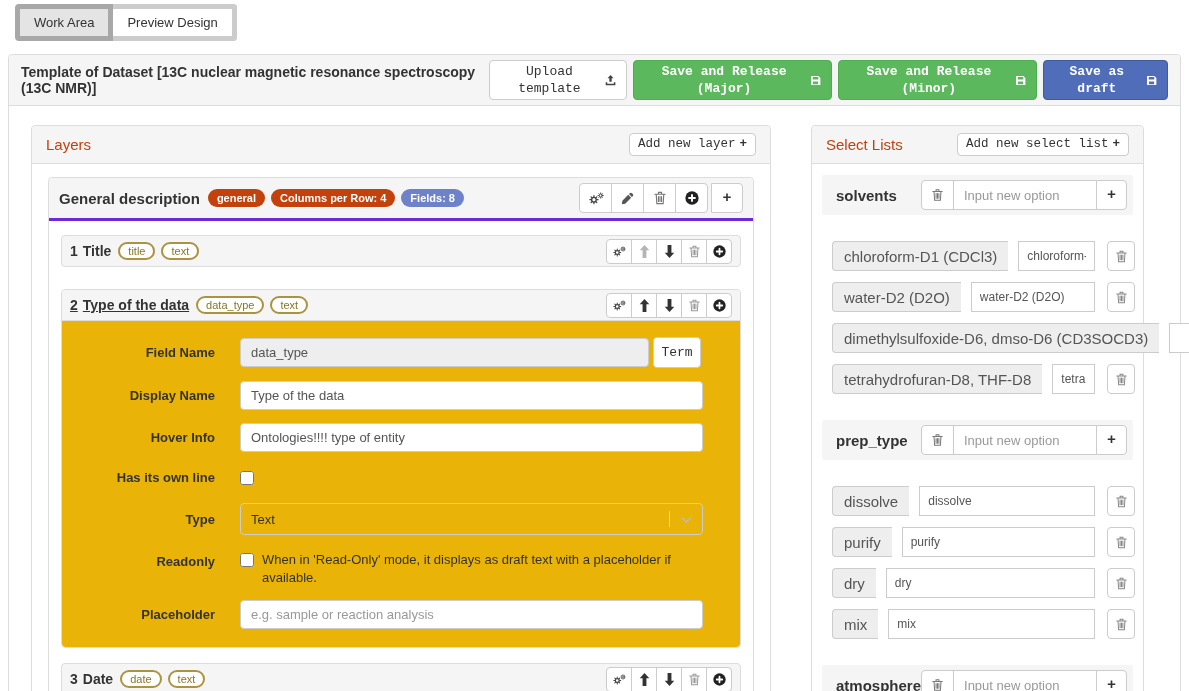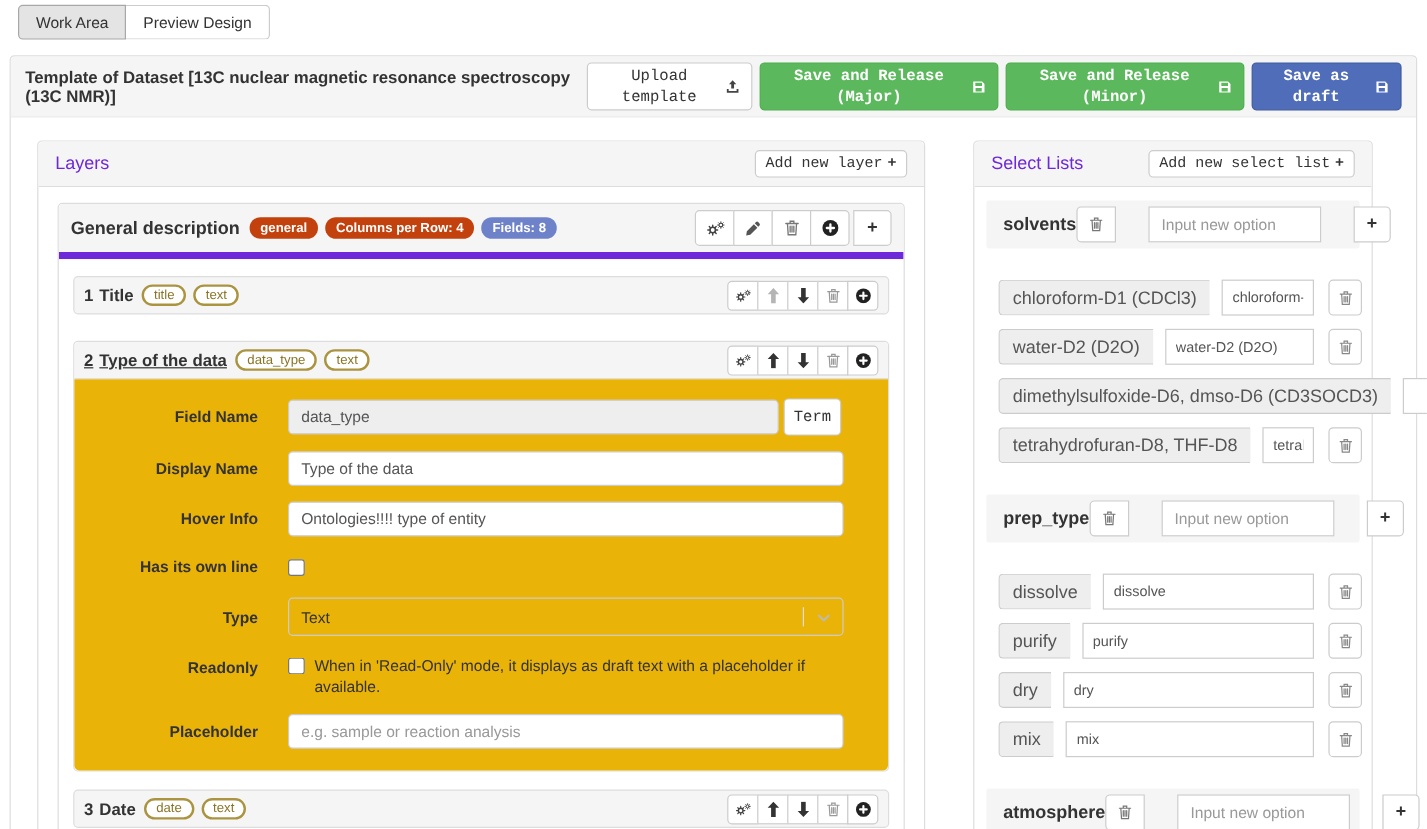--- a/index.html
+++ b/index.html
@@ -1,45 +1,45 @@
 <!DOCTYPE html>
 <html><head>
 <meta charset="utf-8">
 <style>
   html,body{margin:0;padding:0;background:#fff;}
   body{width:1189px;height:691px;overflow:hidden;font-family:"Liberation Sans",sans-serif;color:#333;font-size:13px;position:relative;}
   svg{display:block;}
   button{font-family:Liberation Mono, monospace;}
   
   .tabs{display:inline-flex;margin:4px 0 0 15px;}
-  .tab{padding:6px 14px;font-size:13px;border:1px solid #14b8a6;background:#fff;cursor:pointer;}
+  .tab{padding:6px 14px;font-size:13px;border:5px solid #14b8a6;background:#fff;cursor:pointer;}
   .tab.active{background:#e4e4e4;border-color:#a8a8a8;border-radius:4px 0 0 4px;}
   .tab.inactive{border-left:none;border-radius:0 4px 4px 0;border-color:#ccc;}
   
   .outer-panel{margin:13px 8px 0 8px;border:1px solid #ddd;border-radius:4px;height:700px;}
   .outer-heading{background:#f5f5f5;border-bottom:1px solid #ddd;border-radius:4px 4px 0 0;display:flex;align-items:center;justify-content:space-between;padding:5px 12px;min-height:24px;}
   .outer-title{font-weight:bold;font-size:14px;}
   .header-btns{display:flex;gap:6px;}
   .btn{display:inline-flex;align-items:center;justify-content:center;background:#fff;border:1px solid #ccc;border-radius:4px;color:#333;font-size:13px;cursor:pointer;padding:2px 10px;line-height:17px;}
   .btn .bicon{margin-left:6px;}
   .btn-success{background:#5cb85c;border-color:#4cae4c;color:#fff;font-weight:600;}
   .btn-primary{background:#4f6db8;border-color:#3f5a9d;color:#fff;font-weight:600;}
   .plus-icon::before{content:"+";font-weight:bold;}
   
   .outer-body{display:flex;padding:19px 38px 20px 22px;gap:40px;}
   .col-left{width:740px;flex:none;}
   .col-right{width:333px;flex:none;}
   .panel{border:1px solid #ddd;border-radius:4px;}
   .panel-heading{background:#f5f5f5;border-bottom:1px solid #ddd;border-radius:4px 4px 0 0;display:flex;align-items:center;justify-content:space-between;padding:7px 14px;}
-  .panel-title{font-size:15px;color:#6d28d9;}
+  .panel-title{font-size:15px;color:#c2410c;}
   .btn.sm{padding:2px 8px;font-size:12.5px;gap:4px;}
   .panel-body{padding:13px 16px 40px 16px;}
   
   .layer-panel{border:1px solid #ddd;border-radius:4px;}
-  .layer-heading{background:#f5f5f5;border-bottom:6px solid #6d28d9;border-radius:4px 4px 0 0;display:flex;align-items:center;justify-content:space-between;padding:5px 10px;}
+  .layer-heading{background:#f5f5f5;border-bottom:3px solid #6d28d9;border-radius:4px 4px 0 0;display:flex;align-items:center;justify-content:space-between;padding:5px 10px;}
   .layer-left{display:flex;align-items:center;}
   .layer-title{font-weight:bold;font-size:15px;margin-right:8px;}
   .badge{display:inline-block;font-size:11px;font-weight:bold;color:#fff;padding:3px 9px;border-radius:10px;margin-right:6px;white-space:nowrap;}
   .badge.dark{background:#c2410c;}
   .badge.blue{background:#6e82ca;}
   .layer-controls{display:flex;align-items:center;}
   .btn-group{display:flex;}
   .btn-group .btn{border-radius:0;margin-left:-1px;padding:0;}
   .btn-group .btn:first-child{border-radius:4px 0 0 4px;margin-left:0;}
   .btn-group .btn:last-child{border-radius:0 4px 4px 0;}
@@ -73,21 +73,21 @@
   .btn.term{margin-left:4px;width:48px;height:31px;padding:4px;}
   .selectbox{position:relative;width:463px;height:32px;border:1px solid #ccc;border-radius:4px;box-sizing:border-box;display:flex;align-items:center;padding:0 10px;color:#333;}
   .sel-sep{position:absolute;right:32px;top:7px;bottom:7px;width:1px;background:#ddd;}
   .sel-chev{position:absolute;right:10px;top:13px;}
   .cb{width:14px;height:14px;margin:0 8px 0 0;flex:none;}
   .help-text{font-size:13px;line-height:1.35;width:450px;}
   
   .sl-body{padding:11px 10px 30px 10px;}
   .list-bar{background:#f5f5f5;display:flex;align-items:center;justify-content:space-between;padding:5px 6px 5px 14px;margin-bottom:26px;border-radius:2px;}
   .list-name{font-weight:bold;font-size:15px;}
-  .list-ctrls{display:flex;gap:28px;}
+  .list-ctrls{display:flex;}
   .list-ctrls .btn.ib{width:33px;height:30px;}
   .list-ctrls input{height:28px;border:1px solid #ccc;padding:0 10px;font-size:13px;width:122px;color:#555;outline:none;margin-left:-1px;}
   .list-ctrls .btn.addopt{border-radius:0 4px 4px 0;margin-left:-1px;width:31px;height:30px;padding:0;font-size:15px;}
   .list-ctrls .btn.trashb{border-radius:4px 0 0 4px;}
   .opts{margin:0 0 26px 10px;}
   .opt-group{display:flex;align-items:stretch;width:303px;margin-bottom:11px;gap:10px;}
   .opt-group:last-child{margin-bottom:6px;}
   .opt-addon{background:#eee;border:1px solid #ccc;border-right:none;border-radius:4px 0 0 4px;color:#555;font-size:15px;display:flex;align-items:center;padding:0 11px;white-space:nowrap;flex:none;}
   .opt-group input{border:1px solid #ccc;padding:0 8px;font-size:12px;color:#555;flex:1 1 auto;min-width:16px;width:30px;outline:none;height:28px;}
   .opt-group .btn{width:28px;height:30px;flex:none;margin-left:2px;padding:0;}

